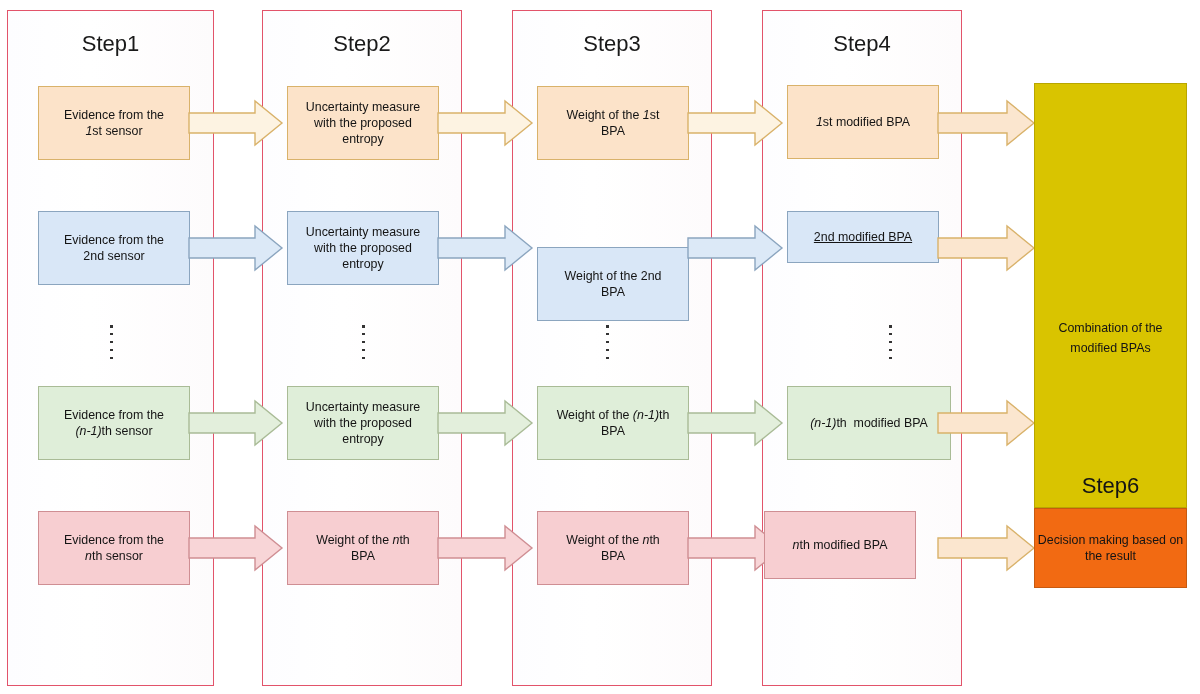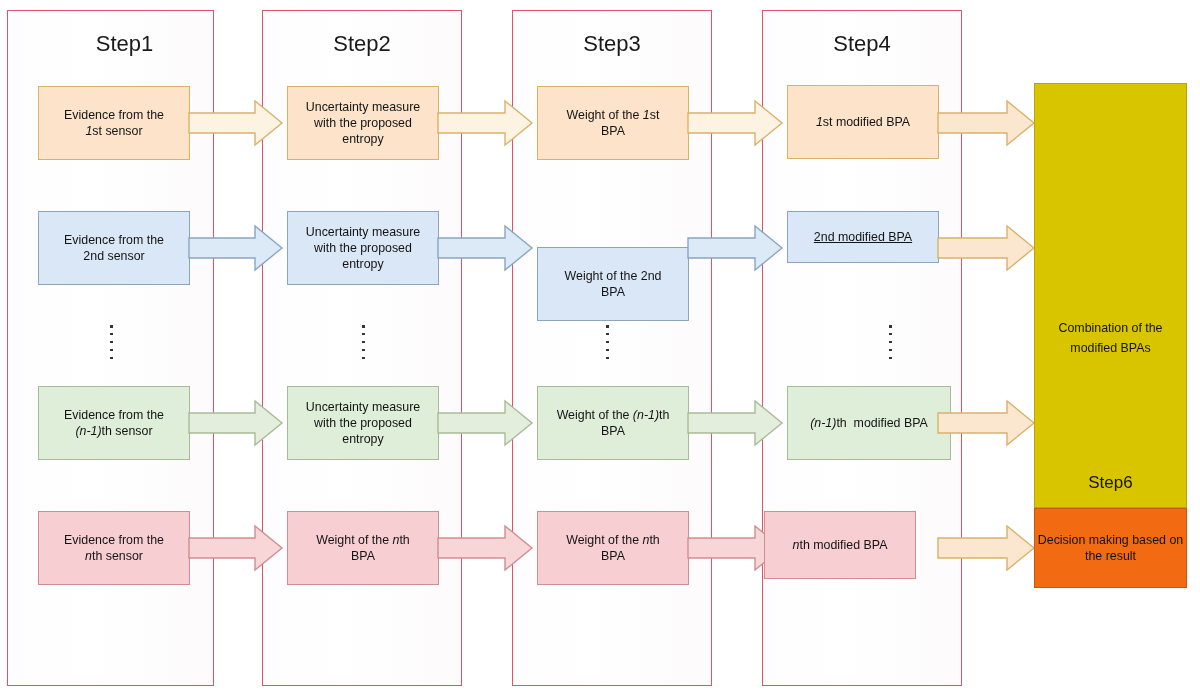--- a/index.html
+++ b/index.html
@@ -82,21 +82,21 @@
     width:100%;
     text-align:center;
     font-size:12.4px;
     line-height:20px;
     color:#141414;
   }
   .step6-title{
     position:absolute;
     width:100%;
     text-align:center;
-    font-size:17px;
+    font-size:22px;
     color:#141414;
   }
   .decision-block{
     position:absolute;
     background:#f26a12;
     border:1px solid #c75a10;
     box-sizing:border-box;
     display:flex;align-items:center;justify-content:center;
     text-align:center;
     font-size:12.4px;line-height:16px;color:#141414;
@@ -105,21 +105,21 @@
 </head>
 <body>
 
 <div id="stage">
 
   <div class="step-container" style="left:7px;top:10px;width:207px;height:676px;"></div>
   <div class="step-container" style="left:262px;top:10px;width:200px;height:676px;"></div>
   <div class="step-container" style="left:512px;top:10px;width:200px;height:676px;"></div>
   <div class="step-container" style="left:762px;top:10px;width:200px;height:676px;"></div>
 
-  <div class="step-title" style="left:21px;top:31px;width:207px;">Step1</div>
+  <div class="step-title" style="left:7px;top:31px;width:207px;">Step1</div>
   <div class="step-title" style="left:262px;top:31px;width:200px;">Step2</div>
   <div class="step-title" style="left:512px;top:31px;width:200px;">Step3</div>
   <div class="step-title" style="left:762px;top:31px;width:200px;">Step4</div>
 
   <div class="box c-orange" style="left:38px;top:86px;width:152px;height:74px;">
     <div>
       <span class="t">Evidence from the</span>
       <span class="t"><i>1</i>st sensor</span>
     </div>
   </div>

